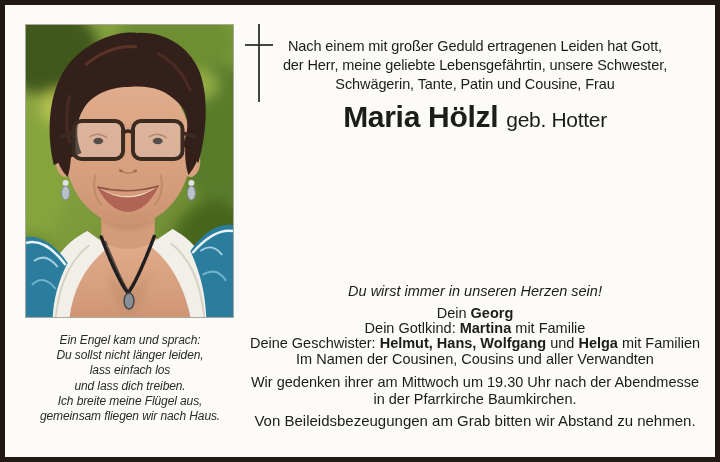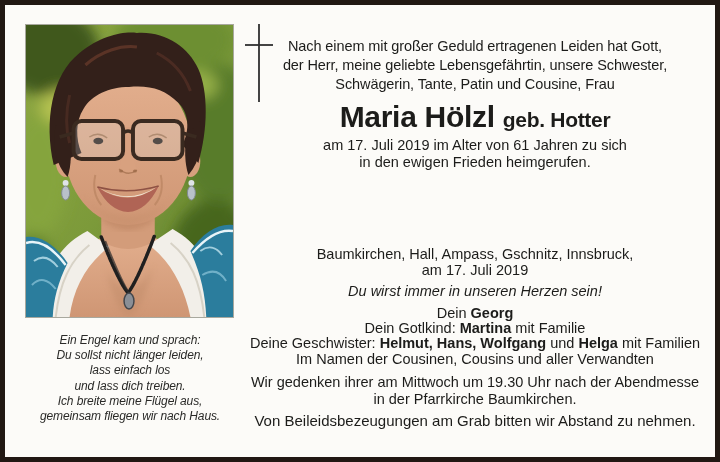--- a/index.html
+++ b/index.html
@@ -56,21 +56,21 @@
   .right p, .right h1, .right .mourners {
     position: absolute;
     left: 0; right: 0;
     margin: 0;
     text-align: center;
   }
   .ws { white-space: pre-line; }
 
   .intro       { top: 12px;  font-size: 14.5px; line-height: 19.2px; letter-spacing: -0.1px; }
   .title       { top: 76px;  font-size: 30px;   line-height: 32px; font-weight: bold; letter-spacing: -0.3px; }
-  .title .maiden { font-size: 21px; font-weight: bold; }
+  .title .maiden { font-size: 21px; font-weight: normal; }
   .death       { top: 112px; font-size: 14.5px; line-height: 17.2px; }
   .funeral     { top: 151px; font-size: 14.5px; line-height: 16px; }
   .places      { top: 221px; font-size: 14.5px; line-height: 16px; }
   .quote       { top: 258px; font-size: 14.5px; font-style: italic; }
   .mourners    { top: 281px; font-size: 14.5px; line-height: 15.2px; }
   .mourners b  { font-weight: bold; }
   .service     { top: 349px; font-size: 14.5px; line-height: 16.5px; }
   .condolence  { top: 387px; font-size: 15px; }
   .donation    { top: 408px; font-size: 13px; line-height: 14.4px; letter-spacing: -0.35px; }
 </style>
@@ -195,26 +195,22 @@
   <div class="right">
 
     <p class="intro ws">Nach einem mit großer Geduld ertragenen Leiden hat Gott,
 der Herr, meine geliebte Lebensgefährtin, unsere Schwester,
 Schwägerin, Tante, Patin und Cousine, Frau</p>
 
     <h1 class="title"><span>Maria Hölzl</span>
       <span class="maiden">geb. Hotter</span>
     </h1>
 
-    <p class="death ws">am 17. Juli 2019 im Alter von 61 Jahren zu sich
-in den ewigen Frieden heimgerufen.</p>
-
-
-    <p class="places ws">Baumkirchen, Hall, Ampass, Gschnitz, Innsbruck,
-am 17. Juli 2019</p>
+
+
 
     <p class="quote">Du wirst immer in unseren Herzen sein!</p>
 
     <div class="mourners">
       <div><span>Dein </span><b>Georg</b></div>
       <div><span>Dein Gotlkind: </span><b>Martina</b><span> mit Familie</span></div>
       <div><span>Deine Geschwister: </span><b>Helmut, Hans, Wolfgang</b><span> und </span><b>Helga</b><span> mit Familien</span></div>
       <div>Im Namen der Cousinen, Cousins und aller Verwandten</div>
     </div>
 

